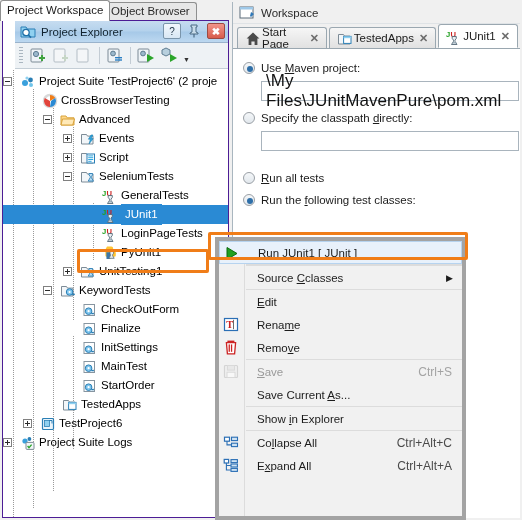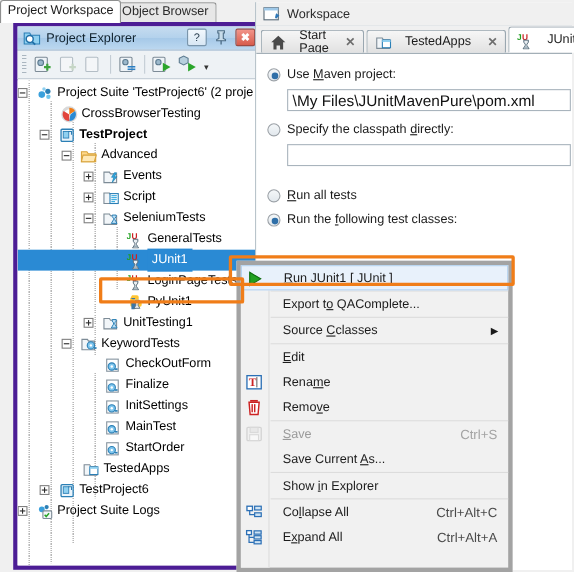--- a/index.html
+++ b/index.html
@@ -26,22 +26,22 @@
     color: #1b1b1b; white-space: nowrap;
   }
   .otab.active { left: 0; background: #ffffff; z-index: 3; height: 21px; }
   .otab.inactive {
     left: 104px; background: #e7e7e7; top: 2px; height: 18px; line-height: 17px;
     color: #2b2b2b;
   }
 
   
   .pe-panel {
-    position: absolute; left: 12px; top: 20px; width: 227px; height: 498px;
-    background: #ffffff; border: 4px solid #4c1d95;
+    position: absolute; left: 2px; top: 20px; width: 227px; height: 498px;
+    background: #ffffff; border: 1px solid #4c1d95; padding-left: 12px;
   }
   .pe-titlebar {
     position: relative; height: 22px;
     background: linear-gradient(to bottom, #c6dcf0 0%, #b4d2ec 48%, #a6c9e8 52%, #bcd8f0 100%);
     border-bottom: 1px solid #9ab3cc;
     display: flex; align-items: center; padding-left: 5px;
   }
   .pe-title-text { margin-left: 5px; font-size: 11.5px; color: #10222e; }
   .pe-btns { position: absolute; right: 3px; top: 2px; display: flex; gap: 4px; align-items: center; }
   .pe-btn {
@@ -109,21 +109,21 @@
     position: absolute; left: 232px; top: 2px; width: 288px; height: 516px;
     background: #ffffff; border-left: 1px solid #a9b6bf;
   }
   .ws-title {
     height: 22px; background: #f0f0f0; display: flex; align-items: center;
     padding-left: 6px; border-bottom: 1px solid #dfe3e6;
   }
   .ws-title span.t { margin-left: 6px; color: #2b2b2b; font-size: 11.5px; }
   .ws-tabs { height: 24px; background: #f0f0f0; display: flex; align-items: flex-end; padding-left: 4px; }
   .wtab {
-    height: 21px; display: flex; align-items: center; gap: 13px;
+    height: 21px; display: flex; align-items: center; gap: 3px;
     padding: 0 7px; border: 1px solid #9aa7b0; border-bottom: none;
     border-radius: 3px 3px 0 0; font-size: 11.5px; color: #1b1b1b;
     background: linear-gradient(to bottom,#f6f6f6,#e1e1e1); margin-right: 2px;
   }
   .wtab.active { height: 24px; background: #ffffff; border-bottom: 1px solid #ffffff; }
   .wtab .x { color: #6d6d6d; font-size: 11px; font-weight: bold; margin-left: 2px; }
   .ws-body { position: absolute; left: 0; top: 46px; right: 0; bottom: 0; background: #ffffff;
              border-top: 1px solid #9aa7b0; padding: 10px 0 0 10px; }
 
   .optrow { display: flex; align-items: center; height: 18px; margin-bottom: 4px; }
@@ -134,21 +134,21 @@
   }
   .radio.on::after {
     content:''; position: absolute; left: 3px; top: 3px; width: 6px; height: 6px;
     border-radius: 50%; background: #2f6fa8;
   }
   .optlabel { font-size: 11.5px; color: #1b1b1b; }
   .optlabel u { text-decoration: underline; }
   .textbox {
     margin: 2px 0 8px 18px; height: 20px; width: 258px;
     border: 1px solid #a9b4bd; background: #ffffff;
-    display: flex; align-items: center; padding-left: 4px; font-size: 14px; color: #111;
+    display: flex; align-items: center; padding-left: 4px; font-size: 17px; color: #111;
   }
 
   
   .ctx {
     position: absolute; left: 215px; top: 237px; width: 251px; height: 283px;
     background: #f1f1f1; border: 4px solid #a3a3a3; z-index: 30;
     font-size: 11.5px;
   }
   .ctx-gutter {
     position: absolute; left: 0; top: 0; bottom: 0; width: 26px;
@@ -286,33 +286,20 @@
             <span class="ico">
               <svg width="16" height="16" viewBox="0 0 16 16">
                 <circle cx="8" cy="8" r="6" fill="none" stroke="#d9d9d9" stroke-width="2.6"></circle>
                 <path d="M8 2a6 6 0 0 1 5.2 3L8 8z" fill="#f07d18"></path>
                 <path d="M13.2 5A6 6 0 0 1 8 14l1-6z" fill="#2a8ad4"></path>
                 <path d="M8 14A6 6 0 0 1 2.8 5L8 8z" fill="#e2443b"></path>
               </svg>
             </span>
             <span class="lbl">CrossBrowserTesting</span>
           </div>
-          <div class="trow bold">
-            <span style="width: 20px; flex: 0 0 auto;"></span>
-            <span class="exp"></span>
-            <span class="dots"></span>
-            <span class="ico">
-              <svg width="16" height="16" viewBox="0 0 16 16">
-                <rect x="2.5" y="2.5" width="11" height="11" rx="1" fill="#eaf4fb" stroke="#2b7fb5" stroke-width="1.2"></rect>
-                <rect x="4.5" y="4.5" width="5" height="6" fill="#8fd0f0" stroke="#2b7fb5" stroke-width=".8"></rect>
-                <path d="M9 4.5h3v3" fill="none" stroke="#2b7fb5"></path>
-              </svg>
-            </span>
-            <span class="lbl">TestProject</span>
-          </div>
           <div class="trow">
             <span style="width: 40px; flex: 0 0 auto;"></span>
             <span class="exp"></span>
             <span class="dots"></span>
             <span class="ico">
               <svg width="16" height="16" viewBox="0 0 16 16">
                 <path d="M1 4h5l1.2 1.8H14V13H1z" fill="#ffd88a" stroke="#d8a23a" stroke-width="1"></path>
                 <path d="M2.5 7h12l-1.8 6H1z" fill="#ffe9b7" stroke="#d8a23a" stroke-width="1"></path>
               </svg>
             </span>
@@ -650,23 +637,20 @@
     <div id="ctx-items" style="position:relative">
         <div class="mi highlight">
           <span class="mi-ico">
             <svg width="18" height="17" viewBox="0 0 18 17">
               <path d="M4 2.5l10 6-10 6z" fill="#21a021" stroke="#0d6b0d" stroke-width="1"></path>
             </svg>
           </span>
           <span class="mi-label"><span></span><u>R</u><span>un JUnit1  [ JUnit ]</span></span>
         </div>
         <div class="msep"></div>
-        <div class="mi">
-          <span class="mi-label"><span>Export t</span><u>o</u><span> QAComplete...</span></span>
-        </div>
         <div class="msep"></div>
         <div class="mi">
           <span class="mi-label"><span>Source </span><u>C</u><span>classes</span></span>
           <span class="mi-sub">▶</span>
         </div>
         <div class="msep"></div>
         <div class="mi">
           <span class="mi-label"><span></span><u>E</u><span>dit</span></span>
         </div>
         <div class="mi">

